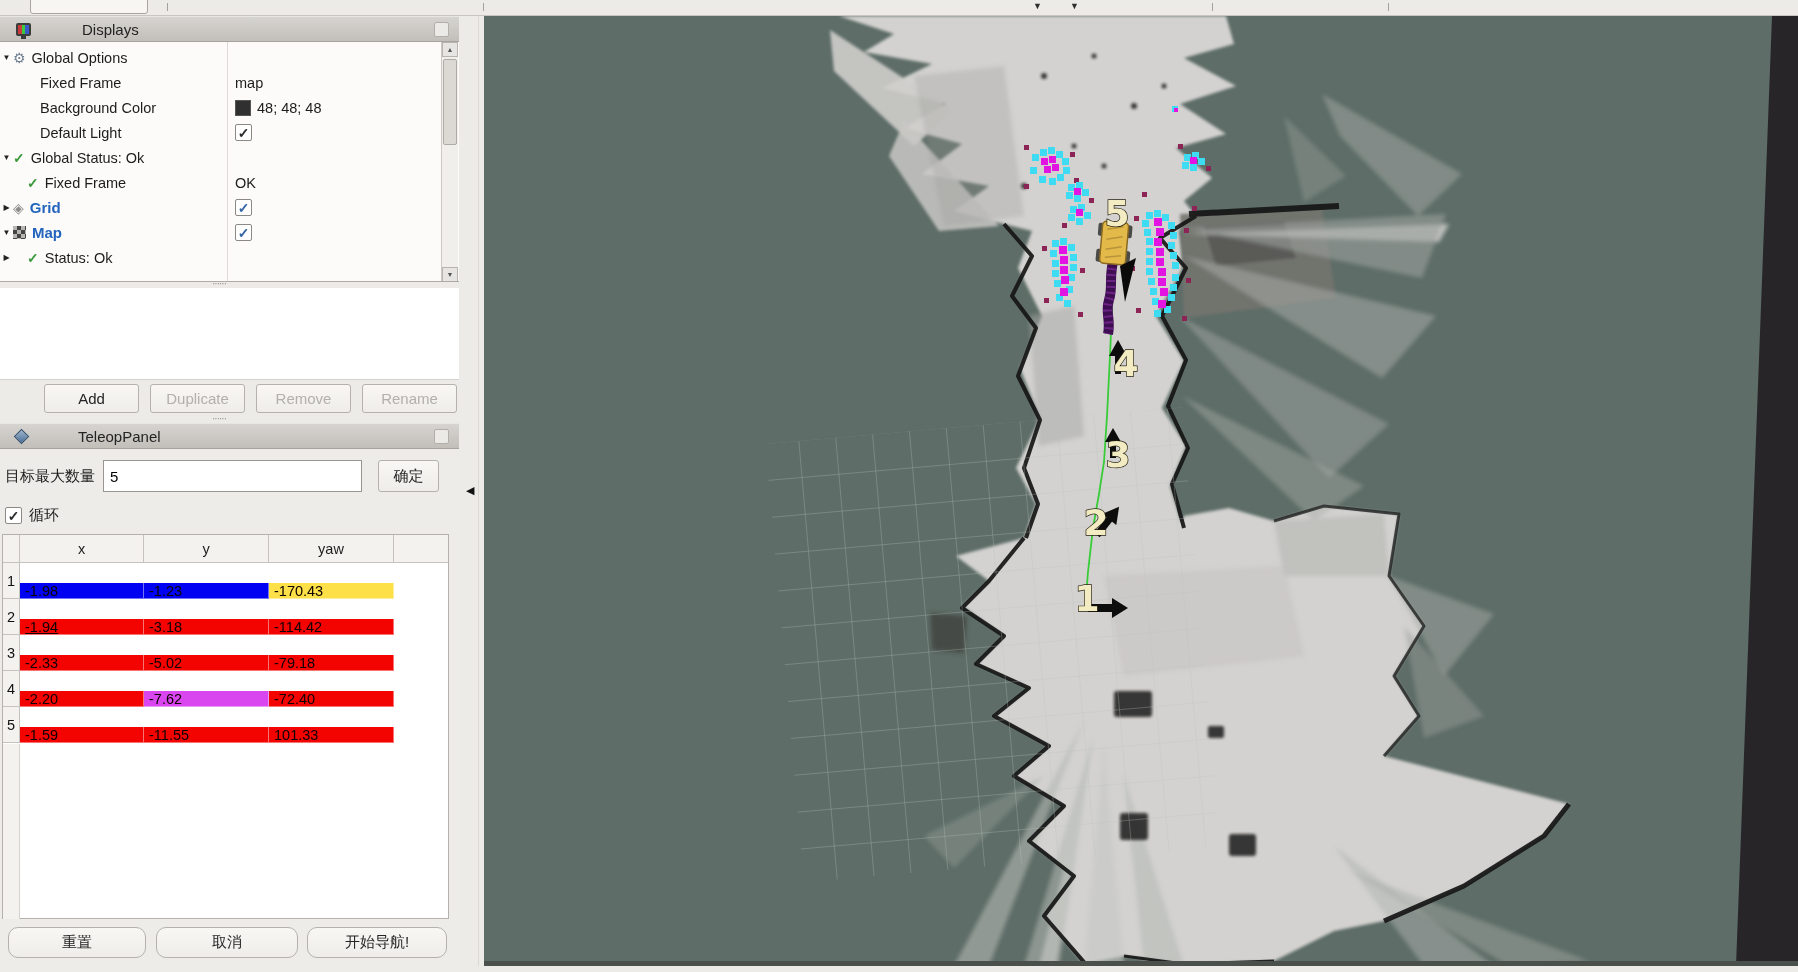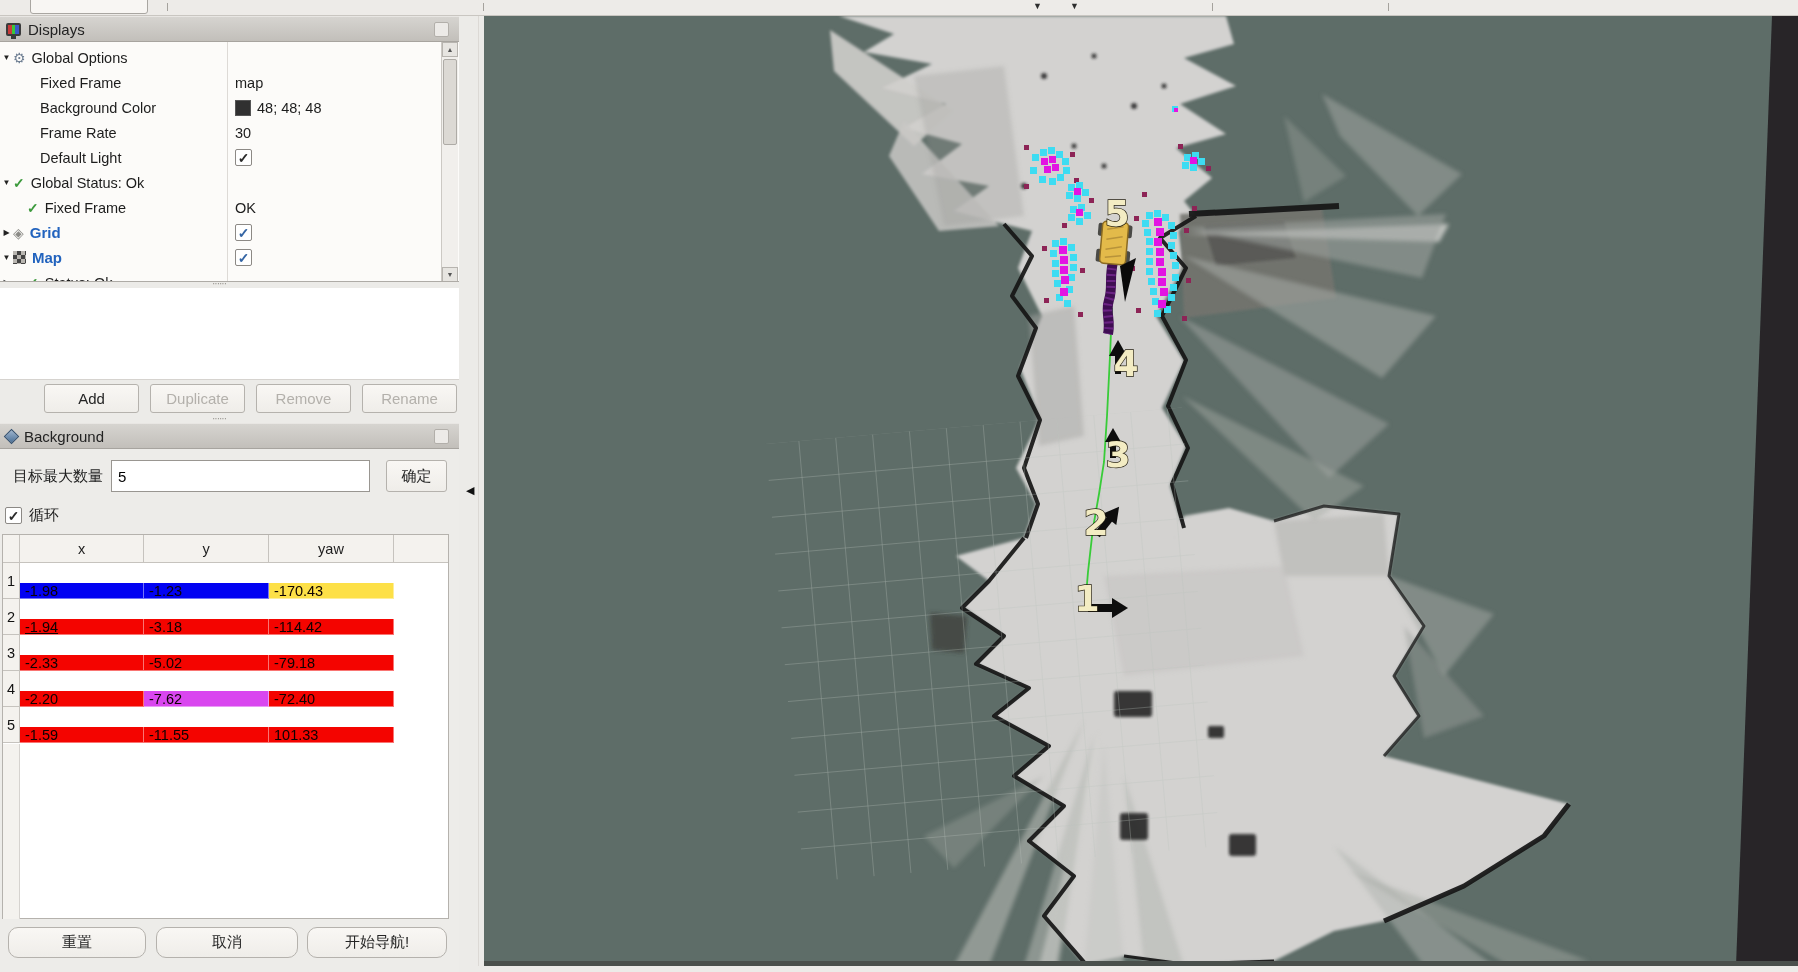--- a/index.html
+++ b/index.html
@@ -18,21 +18,21 @@
     background:#f8f6f3; border:1px solid #a9a6a1; border-radius:3px; }
   .toolbar .tick { position:absolute; top:3px; width:1px; height:8px; background:#a5a29d; }
   .toolbar .dd { position:absolute; top:1px; font-size:9px; color:#2d2d2d; }
   
   .leftcol { position:absolute; left:0; top:16px; width:459px; height:956px; background:#ecebe8; }
   .vsplit-line { position:absolute; left:478px; top:16px; width:1px; height:950px; background:#dcd9d5; }
   .collapse-handle { position:absolute; left:466px; top:484px; font-size:11px; color:#111; cursor:pointer; }
 
   .panel-title { position:relative; height:26px; background:linear-gradient(#d6d4d0,#c2bfba);
     border-top:1px solid #e8e6e3; border-bottom:1px solid #a7a49f;
-    display:flex; align-items:center; padding-left:6px; font-size:15px; color:#232323; }
+    display:flex; align-items:center; padding-left:16px; font-size:15px; color:#232323;gap:44px; }
   .panel-title .ttl { margin-left:7px; }
   .title-sqbtn { position:absolute; right:10px; top:5px; width:15px; height:15px;
     background:#eceae7; border:1px solid #b2afaa; border-radius:2px; }
   .monitor-icon { width:15px; height:13px; border:2px solid #3b3b3b; border-radius:2px; position:relative; background:linear-gradient(90deg,#c93a3a 33%,#3ac93a 33%,#3ac93a 66%,#3a5ac9 66%); }
   .monitor-icon:after { content:""; position:absolute; left:3px; bottom:-5px; width:5px; height:3px; background:#3b3b3b; }
   .diamond-icon { width:11px; height:11px; background:linear-gradient(135deg,#9fb6cf,#4a6f96); transform:rotate(45deg); border:1px solid #33506f; }
 
   
   .tree { position:relative; height:240px; background:#fcfbf9; overflow:hidden; border-bottom:1px solid #aeaba6; }
   .tree .col-divider { position:absolute; left:227px; top:0; width:1px; height:100%; background:#dddad6; }
@@ -68,21 +68,21 @@
   .empty-list { height:92px; background:#ffffff; border-bottom:1px solid #d6d3cf; }
 
   .btnrow { display:flex; padding:4px 2px 4px 0; gap:11px;margin-left:44px; }
   button.qbtn { font-family:inherit; font-size:15px; height:29px; background:linear-gradient(#f9f7f4,#efede9);
     border:1px solid #b5b2ad; border-radius:3px; color:#252525; }
   button.qbtn:disabled,button.qbtn.disabled { color:#b3b0ab; }
   .btnrow .qbtn { flex:1; }
 
   
   .teleop-body { position:relative; background:#edece9; height:100%; }
-  .goalrow { position:absolute; left:8px; top:11px; width:100%; height:20px; }
+  .goalrow { position:absolute; left:0; top:11px; width:100%; height:20px; }
   .goalrow .lbl { position:absolute; left:5px; top:7px; font-size:15px; }
   .goalrow input { position:absolute; left:103px; top:0; width:259px; height:32px; border:1px solid #999691;
     font-size:15px; padding-left:6px; font-family:inherit; background:#fff; }
   .goalrow .confirm { position:absolute; left:378px; top:0; width:61px; height:32px; }
   .looprow { position:absolute; left:5px; top:57px; display:flex; align-items:center; gap:7px; font-size:15px; }
 
   
   .wtable { position:absolute; left:2px; top:85px; width:447px; height:385px; background:#fff; border:1px solid #b5b2ad; }
   .thead { display:flex; height:28px; background:#f4f2ee; border-bottom:1px solid #c6c3be; font-size:14.5px; }
   .thead .hc { border-right:1px solid #c6c3be; display:flex; align-items:center; justify-content:center; }
@@ -147,26 +147,20 @@
     <div class="trow">
       <span class="tw"></span>
         <span style="width:27px"></span>
       <span class="tlabel">Background Color</span>
       <span class="tval">
         <span class="swatch" style="background: rgb(48, 48, 48);"></span>
         <span>48; 48; 48</span>
       </span>
     </div>
 
-    <div class="trow">
-      <span class="tw"></span>
-        <span style="width:27px"></span>
-      <span class="tlabel">Frame Rate</span>
-      <span class="tval">30</span>
-    </div>
 
     <div class="trow">
       <span class="tw"></span>
         <span style="width:27px"></span>
       <span class="tlabel">Default Light</span>
       <span class="tval">
         <span class="cb">
           <span class="cbmark">✓</span>
         </span>
       </span>
@@ -234,21 +228,21 @@
     <button class="qbtn disabled">Remove</button>
     <button class="qbtn disabled">Rename</button>
   </div>
 
   <div class="splitter">
     <span class="dots">······</span>
   </div>
 
   <div class="panel-title">
     <span class="diamond-icon"></span>
-    <span class="ttl">Background</span>
+    <span class="ttl">TeleopPanel</span>
     <span class="title-sqbtn"></span>
   </div>
 
   <div class="teleop-body">
     <div class="goalrow">
       <span class="lbl">目标最大数量</span>
       <input value="5" style="">
       <button class="qbtn confirm">确定</button>
     </div>
 

